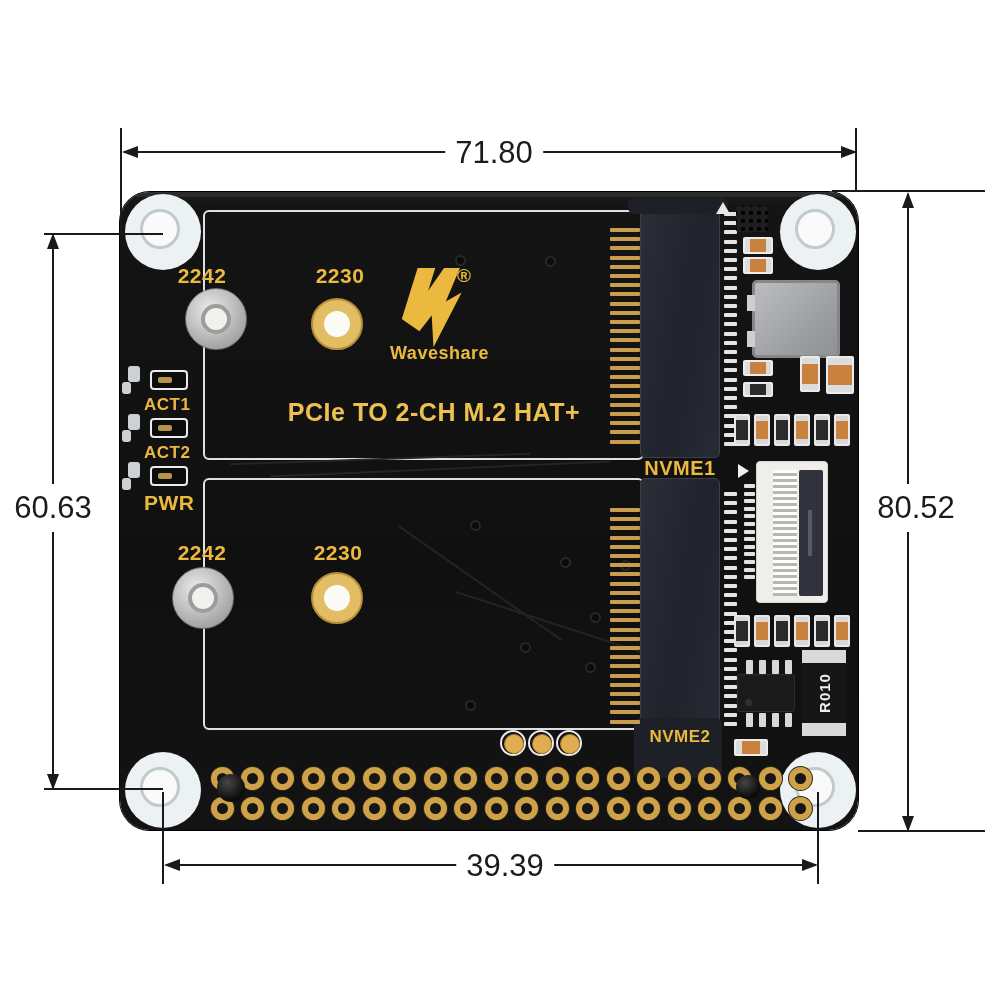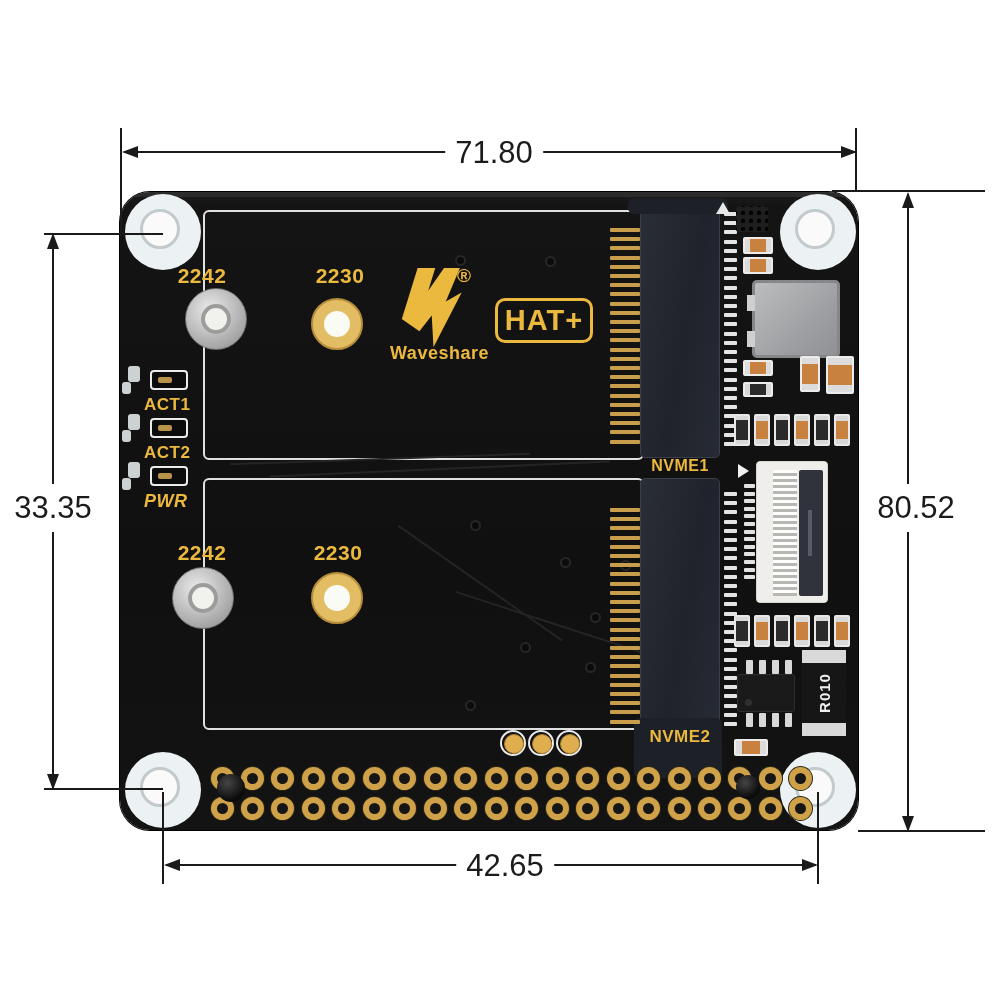--- a/index.html
+++ b/index.html
@@ -174,29 +174,29 @@
         <div class="die"></div>
       </div>
     <span class="gold-label" style="left:24px;top:203px;font-size:17px;">ACT1</span>
     <div class="led" style="left:30px;top:226px;">
         <div class="die"></div>
       </div>
     <span class="gold-label" style="left:24px;top:251px;font-size:17px;">ACT2</span>
     <div class="led" style="left:30px;top:274px;">
         <div class="die"></div>
       </div>
-    <span class="gold-label" style="left:24px;top:299px;font-size:18px;font-style:italic;">PWR</span>
+    <span class="gold-label" style="left:24px;top:299px;font-size:21px;">PWR</span>
 
     <svg style="position:absolute;left:273px;top:74px;" width="88" height="84" viewBox="0 0 100 95">
       <path d="M10,60 L28,2 L48,2 L40,28 L58,2 L76,2 L60,40 L78,30 L46,92 L44,56 L30,74 Z" fill="#ecb93f"></path>
     </svg>
     <span class="gold-label" style="left:337px;top:73px;font-size:19px;">®</span>
     <span class="gold-label" style="left:262px;top:151px;width:115px;font-size:18px;">Waveshare</span>
-    <div class="badge" style="left:375px;top:106px;width:98px;height:45px;font-size:29px;letter-spacing:1px;">HAT+</div>
-
+
+    <span class="gold-label" style="left:146px;top:206px;width:336px;font-size:25px;color:#eec04f;">PCIe TO 2-CH M.2 HAT+</span>
 
     <div class="m2" style="left:480px;top:6px;height:260px;">
       <div class="m2-body"></div>
       <div class="m2tab" style="left:28px;top:0;width:100px;height:16px;"></div>
     <div class="m2pin" style="left: 10px; top: 30px;"></div>
         <div class="m2pin" style="left: 10px; top: 39.2px;"></div>
         <div class="m2pin" style="left: 10px; top: 48.4px;"></div>
         <div class="m2pin" style="left: 10px; top: 57.6px;"></div>
         <div class="m2pin" style="left: 10px; top: 66.8px;"></div>
         <div class="m2pin" style="left: 10px; top: 76px;"></div>
@@ -238,21 +238,21 @@
         <div class="m2pad" style="left: 124px; top: 170.4px;"></div>
         <div class="m2pad" style="left: 124px; top: 179.6px;"></div>
         <div class="m2pad" style="left: 124px; top: 188.8px;"></div>
         <div class="m2pad" style="left: 124px; top: 198px;"></div>
         <div class="m2pad" style="left: 124px; top: 207.2px;"></div>
         <div class="m2pad" style="left: 124px; top: 216.4px;"></div>
         <div class="m2pad" style="left: 124px; top: 225.6px;"></div>
         <div class="m2pad" style="left: 124px; top: 234.8px;"></div>
         <div class="m2pad" style="left: 124px; top: 244px;"></div>
       </div>
-    <span class="gold-label" style="left:515px;top:265px;width:90px;font-size:16px;">NVME1</span>
+    <span class="gold-label" style="left:515px;top:265px;width:90px;font-size:20px;">NVME1</span>
 
     <div class="m2" style="left:480px;top:286px;height:300px;">
       <div class="m2-body" style="height:264px;"></div>
       <div class="m2tab" style="left:34px;top:240px;width:88px;height:60px;"></div>
     <div class="m2pin" style="left: 10px; top: 30px;"></div>
         <div class="m2pin" style="left: 10px; top: 39.2px;"></div>
         <div class="m2pin" style="left: 10px; top: 48.4px;"></div>
         <div class="m2pin" style="left: 10px; top: 57.6px;"></div>
         <div class="m2pin" style="left: 10px; top: 66.8px;"></div>
         <div class="m2pin" style="left: 10px; top: 76px;"></div>
@@ -464,28 +464,28 @@
     <div class="dim-line" style="left:124px;top:151px;width:731px;height:2px;"></div>
     <div class="arr left" style="left:122px;top:146px;"></div>
     <div class="arr right" style="left:841px;top:146px;"></div>
     <span class="dim-label" style="left:494px;top:153px;">71.80</span>
   </div>
 
   <div>
     <div class="dim-line" style="left:166px;top:864px;width:650px;height:2px;"></div>
     <div class="arr left" style="left:164px;top:859px;"></div>
     <div class="arr right" style="left:802px;top:859px;"></div>
-    <span class="dim-label" style="left:505px;top:866px;">42.65</span>
+    <span class="dim-label" style="left:505px;top:866px;">39.39</span>
   </div>
 
   <div>
     <div class="dim-line" style="left:52px;top:236px;width:2px;height:552px;"></div>
     <div class="arr up" style="left:47px;top:233px;"></div>
     <div class="arr down" style="left:47px;top:774px;"></div>
-    <span class="dim-label" style="left:53px;top:508px;padding:6px 2px;">33.35</span>
+    <span class="dim-label" style="left:53px;top:508px;padding:6px 2px;">60.63</span>
   </div>
 
   <div>
     <div class="dim-line" style="left:907px;top:194px;width:2px;height:636px;"></div>
     <div class="arr up" style="left:902px;top:192px;"></div>
     <div class="arr down" style="left:902px;top:816px;"></div>
     <span class="dim-label" style="left:916px;top:508px;padding:6px 4px;">80.52</span>
   </div>
 
 </div>

